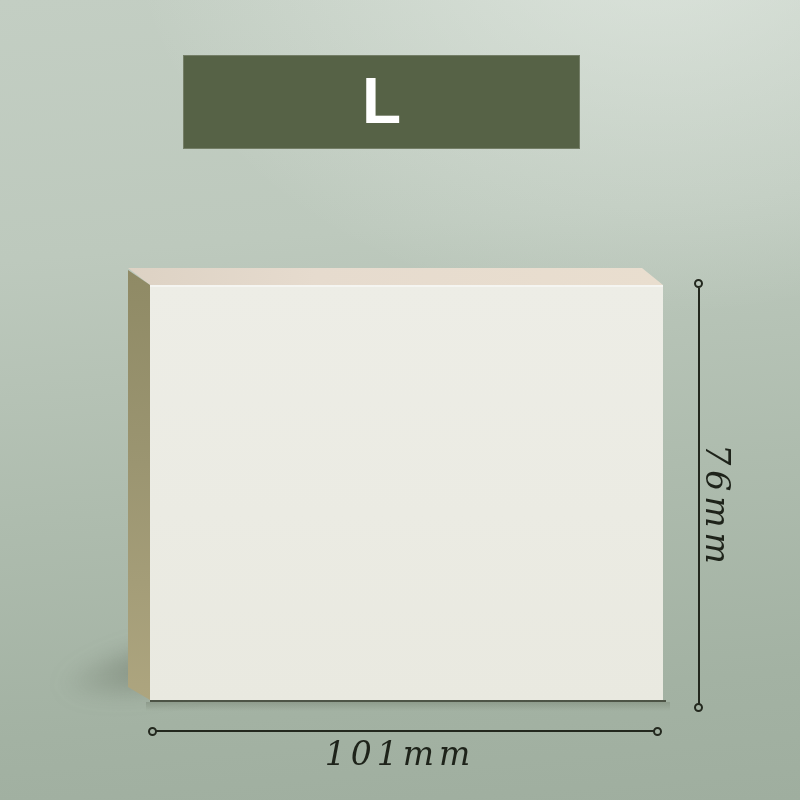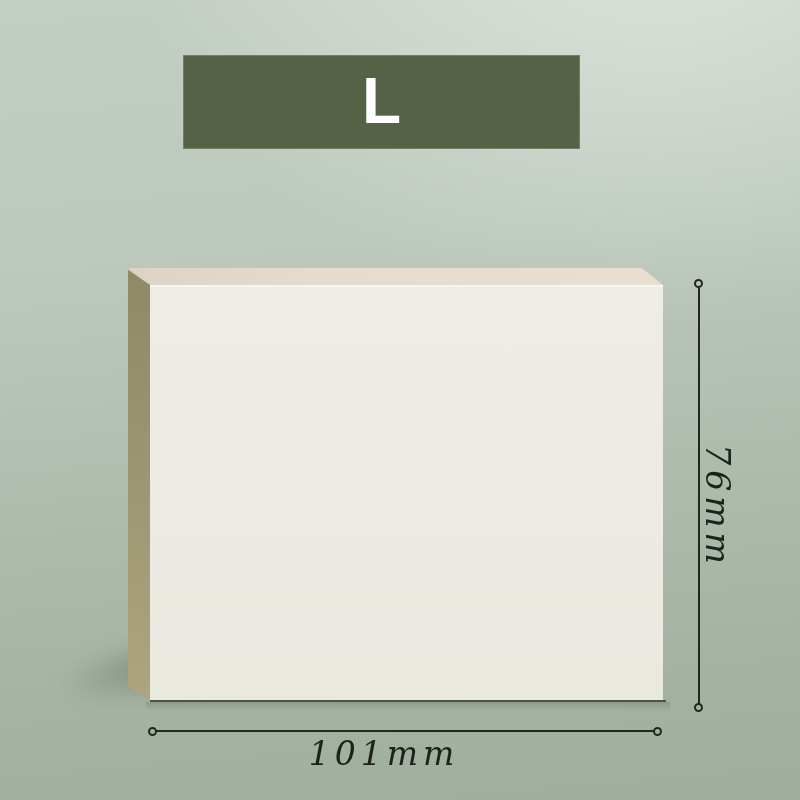--- a/index.html
+++ b/index.html
@@ -133,21 +133,21 @@
     position: absolute;
     color: #1e231a;
     font-family: "DejaVu Serif", "Liberation Serif", serif;
     font-style: italic;
     font-size: 33px;
     letter-spacing: 5px;
     line-height: 1;
     text-align: center;
   }
   .width-label {
-    left: 284px;
+    left: 300px;
     top: 737px;
     width: 200px;
   }
   .height-label {
     left: 647px;
     top: 490px;
     width: 140px;
     transform: rotate(90deg);
   }
 </style>

